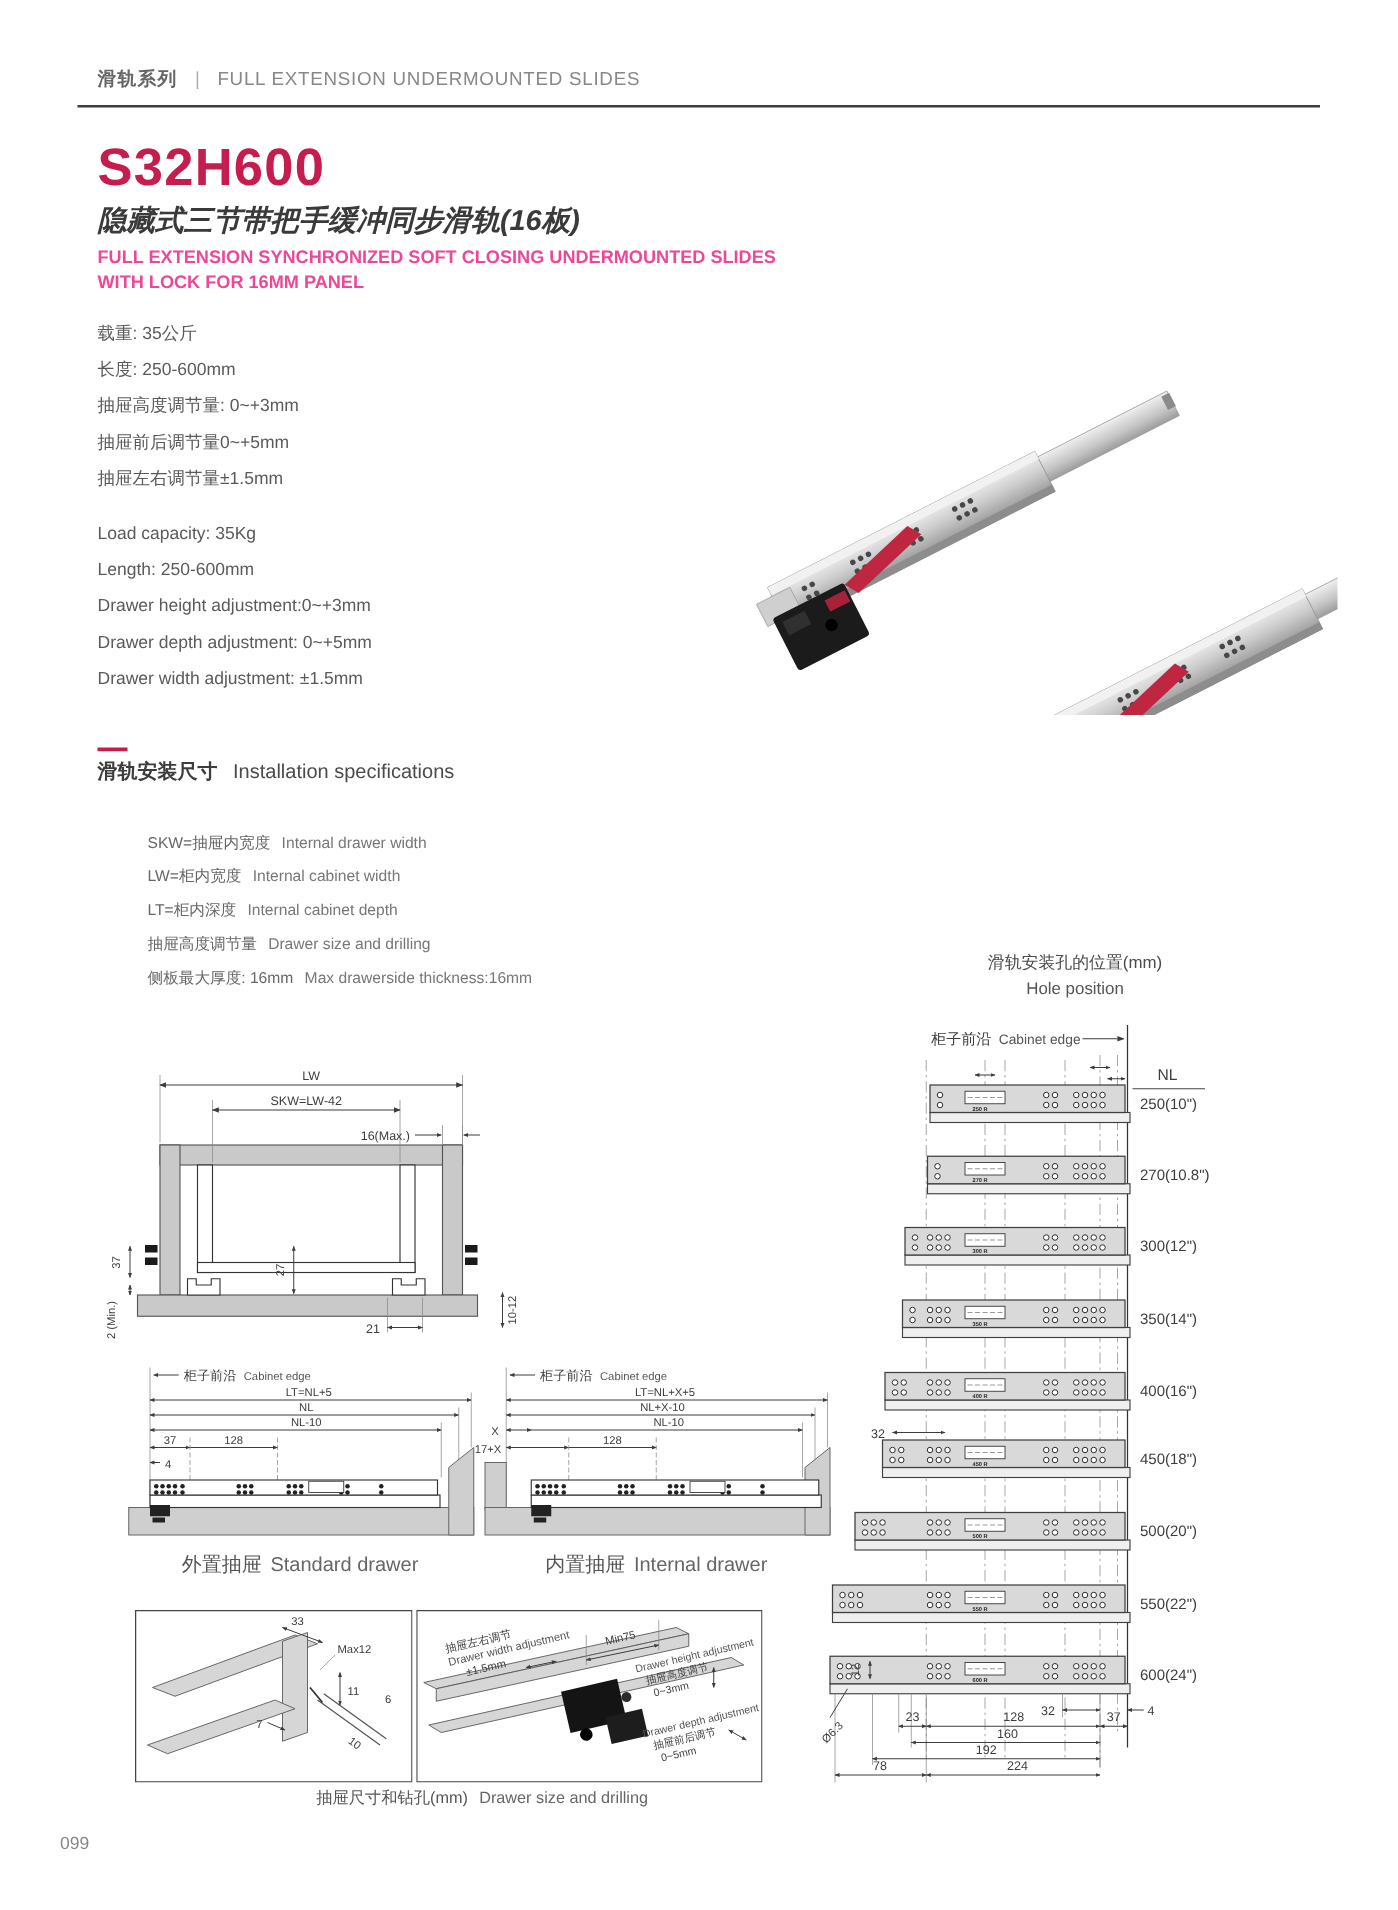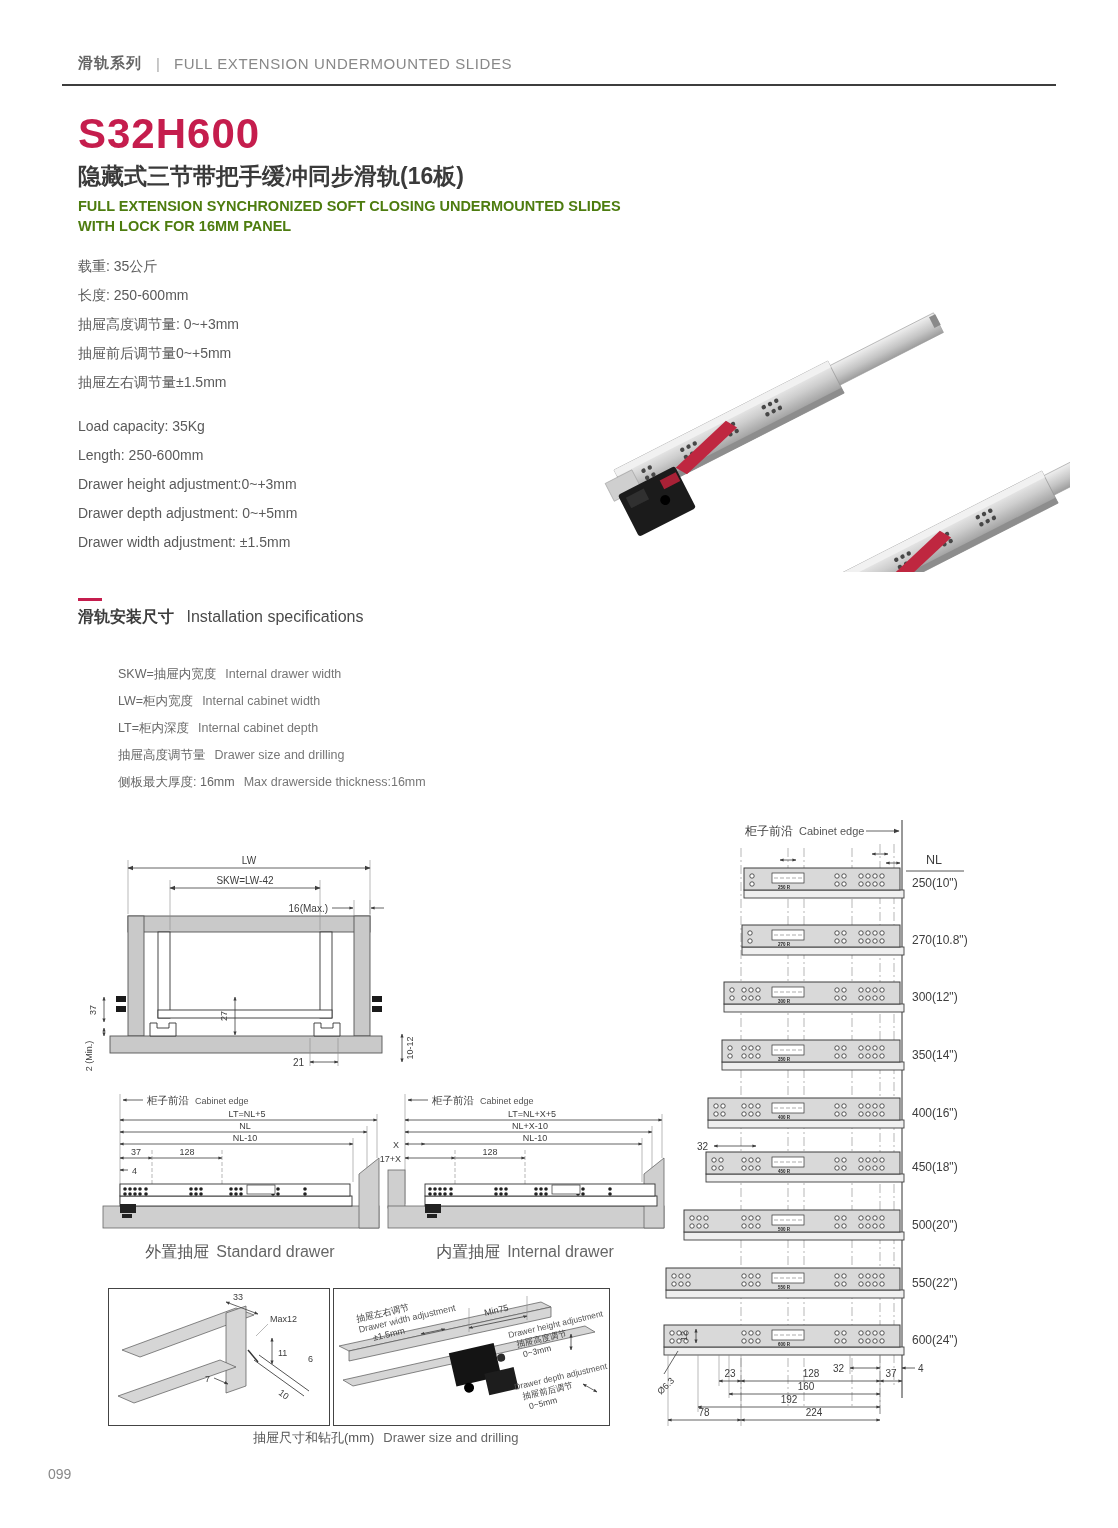--- a/index.html
+++ b/index.html
@@ -7,22 +7,22 @@
         font-family:"Liberation Sans",sans-serif;color:#555;}
   .abs{position:absolute;}
   
   .hdr{left:78px;top:54px;display:flex;align-items:center;gap:14px;}
   .hdr .cn{font-size:15px;font-weight:bold;color:#666;letter-spacing:1px;}
   .hdr .bar{color:#aaa;font-size:15px;}
   .hdr .en{font-size:15px;color:#888;letter-spacing:0.6px;}
   .rule{left:62px;top:84px;width:994px;border-top:2px solid #3d3d3d;height:0;}
   
   .model{left:78px;top:110px;font-size:42px;font-weight:bold;letter-spacing:1px;}
-  .tcn{left:78px;top:161px;font-size:23px;font-weight:bold;color:#3a3a3a;}
-  .ten{left:78px;top:196px;font-size:14.5px;font-weight:bold;color:#4d7c0f;line-height:20px;}
+  .tcn{left:78px;top:161px;font-size:23px;font-weight:bold;color:#3a3a3a;font-style:italic;}
+  .ten{left:78px;top:196px;font-size:14.5px;font-weight:bold;color:#ec4899;line-height:20px;}
   
   .speclist{left:78px;font-size:14px;color:#5a5a5a;}
   .speclist div{height:29px;line-height:29px;}
   
   .reddash{left:78px;top:598px;width:24px;height:3px;}
   .sect{left:78px;top:607px;font-size:16px;color:#3c3c3c;}
   .sect .cn{font-weight:bold;}
   .sect .en{margin-left:8px;color:#4a4a4a;}
   .legend{left:118px;top:661px;font-size:12.5px;color:#666;}
   .legend .row{height:27px;line-height:27px;}
@@ -152,20 +152,24 @@
   </div>
 
   <div class="abs legend">
     <div class="row"><span>SKW=抽屉内宽度</span><span class="en">Internal drawer width</span></div>
     <div class="row"><span>LW=柜内宽度</span><span class="en">Internal cabinet width</span></div>
     <div class="row"><span>LT=柜内深度</span><span class="en">Internal cabinet depth</span></div>
     <div class="row"><span>抽屉高度调节量</span><span class="en">Drawer size and drilling</span></div>
     <div class="row"><span>侧板最大厚度: 16mm</span><span class="en">Max drawerside thickness:16mm</span></div>
   </div>
 
+  <div class="abs holetitle">
+    <div>滑轨安装孔的位置(mm)</div>
+    <div class="l2">Hole position</div>
+  </div>
 
   <svg class="abs" style="left:656px;top:808px" width="450" height="640" viewBox="0 0 450 640">
 
     <g>
       <line class="dash" x1="85" y1="40" x2="85" y2="600"></line>
       <line class="dash" x1="132" y1="40" x2="132" y2="600"></line>
       <line class="dash" x1="148" y1="40" x2="148" y2="600"></line>
       <line class="dash" x1="196" y1="40" x2="196" y2="600"></line>
       <line class="dash" x1="224" y1="36" x2="224" y2="606"></line>
       <line class="dash" x1="238" y1="36" x2="238" y2="580"></line>

